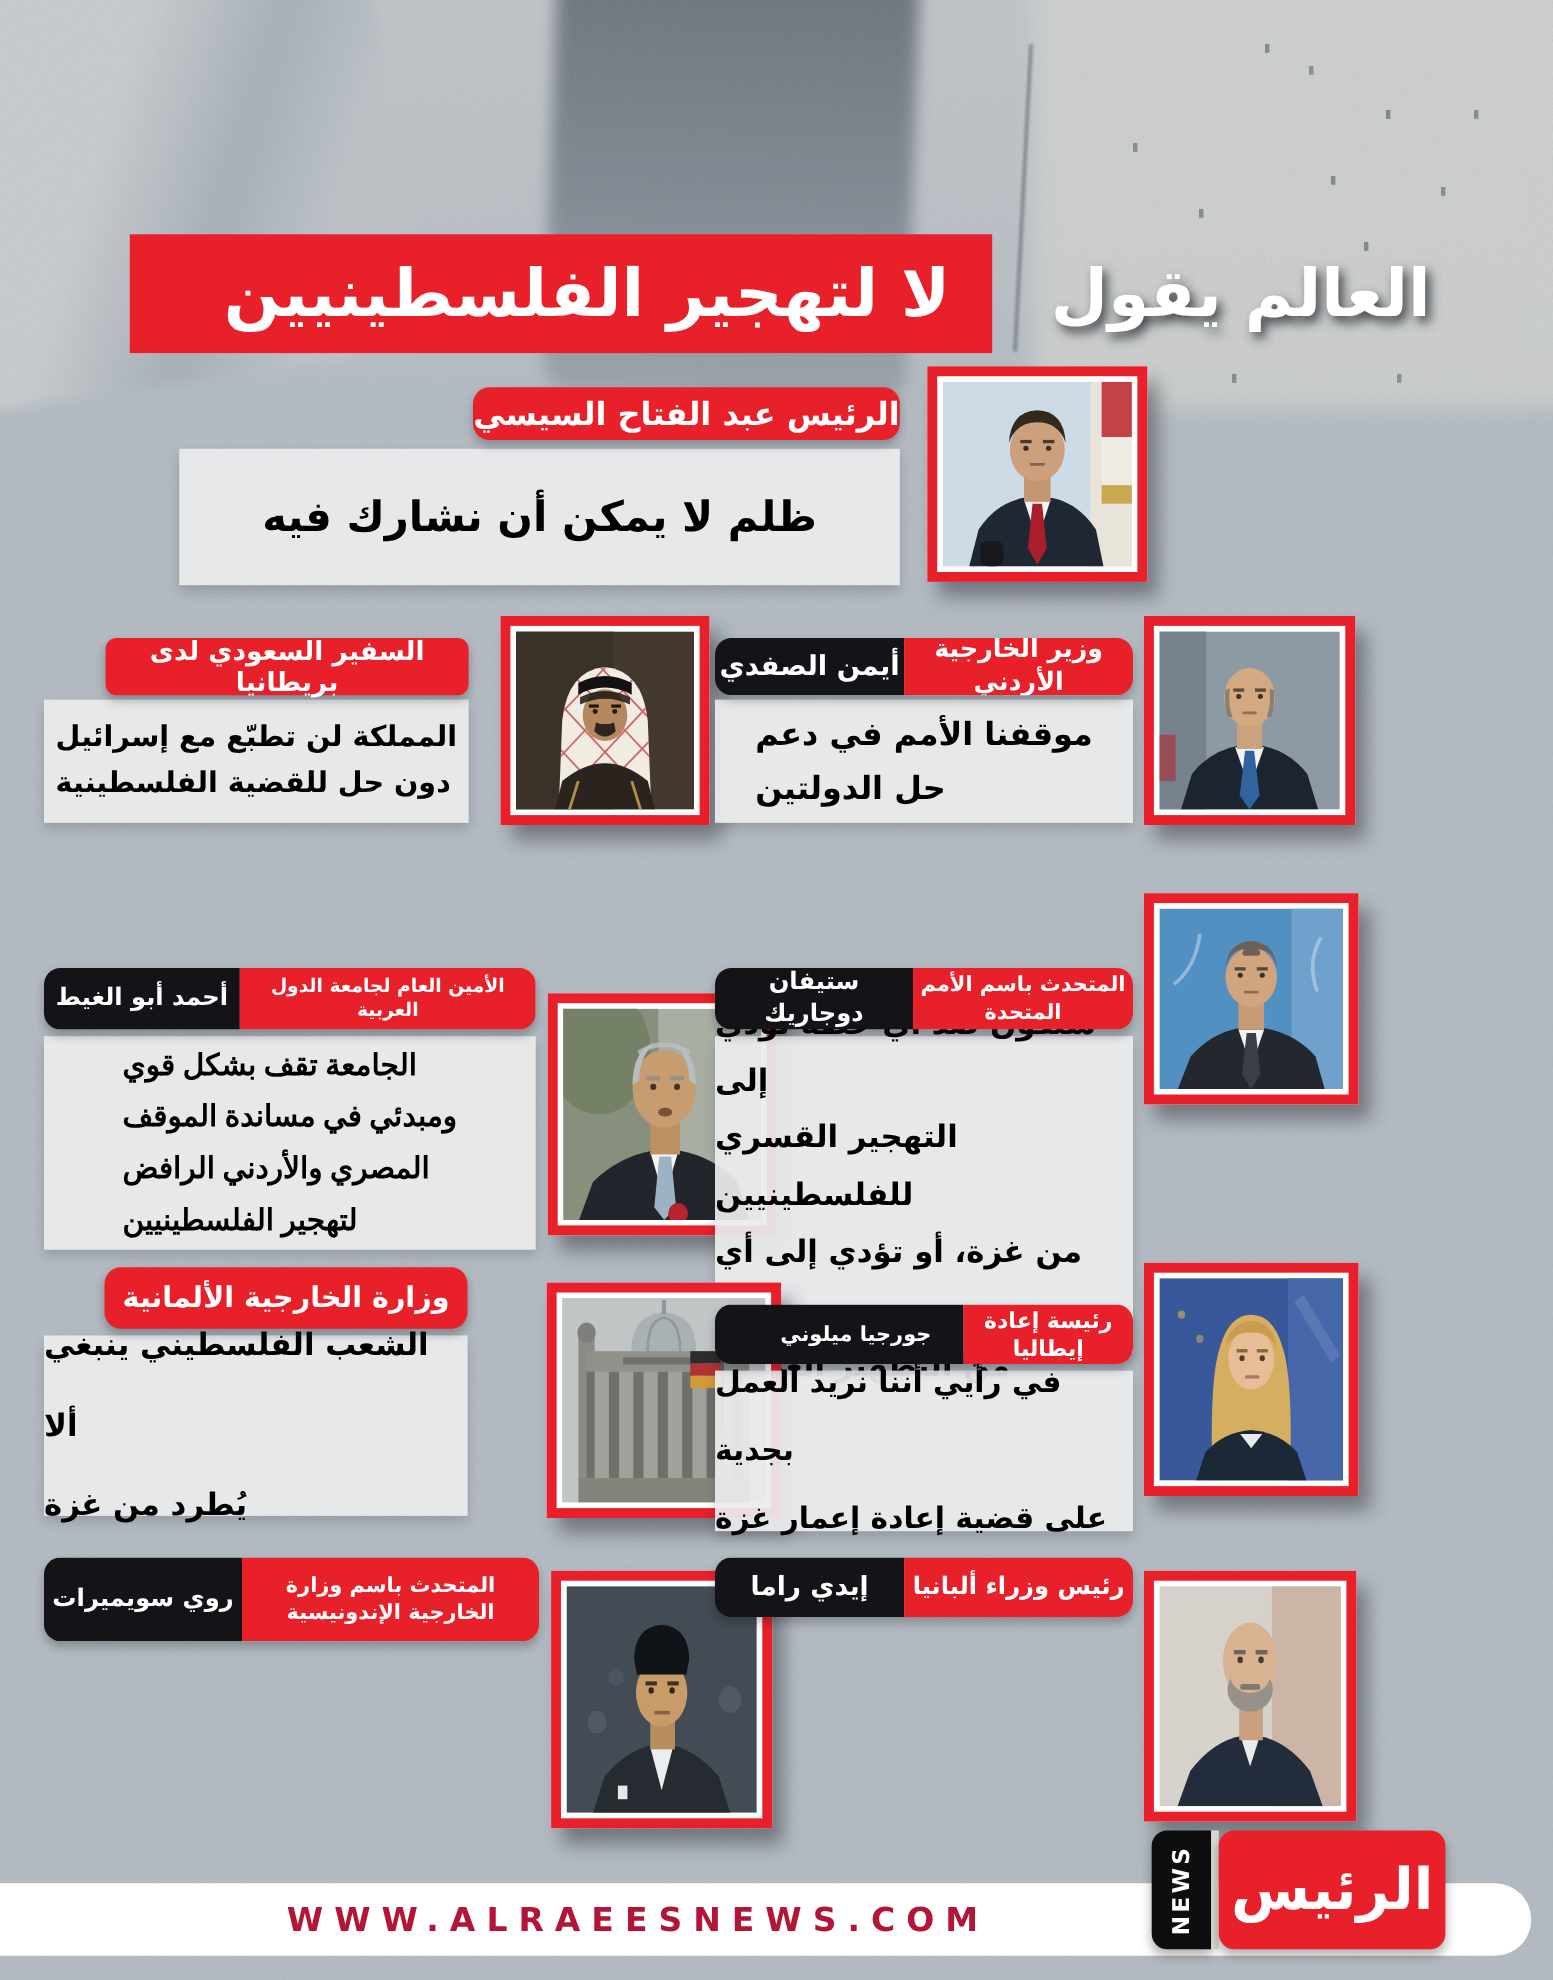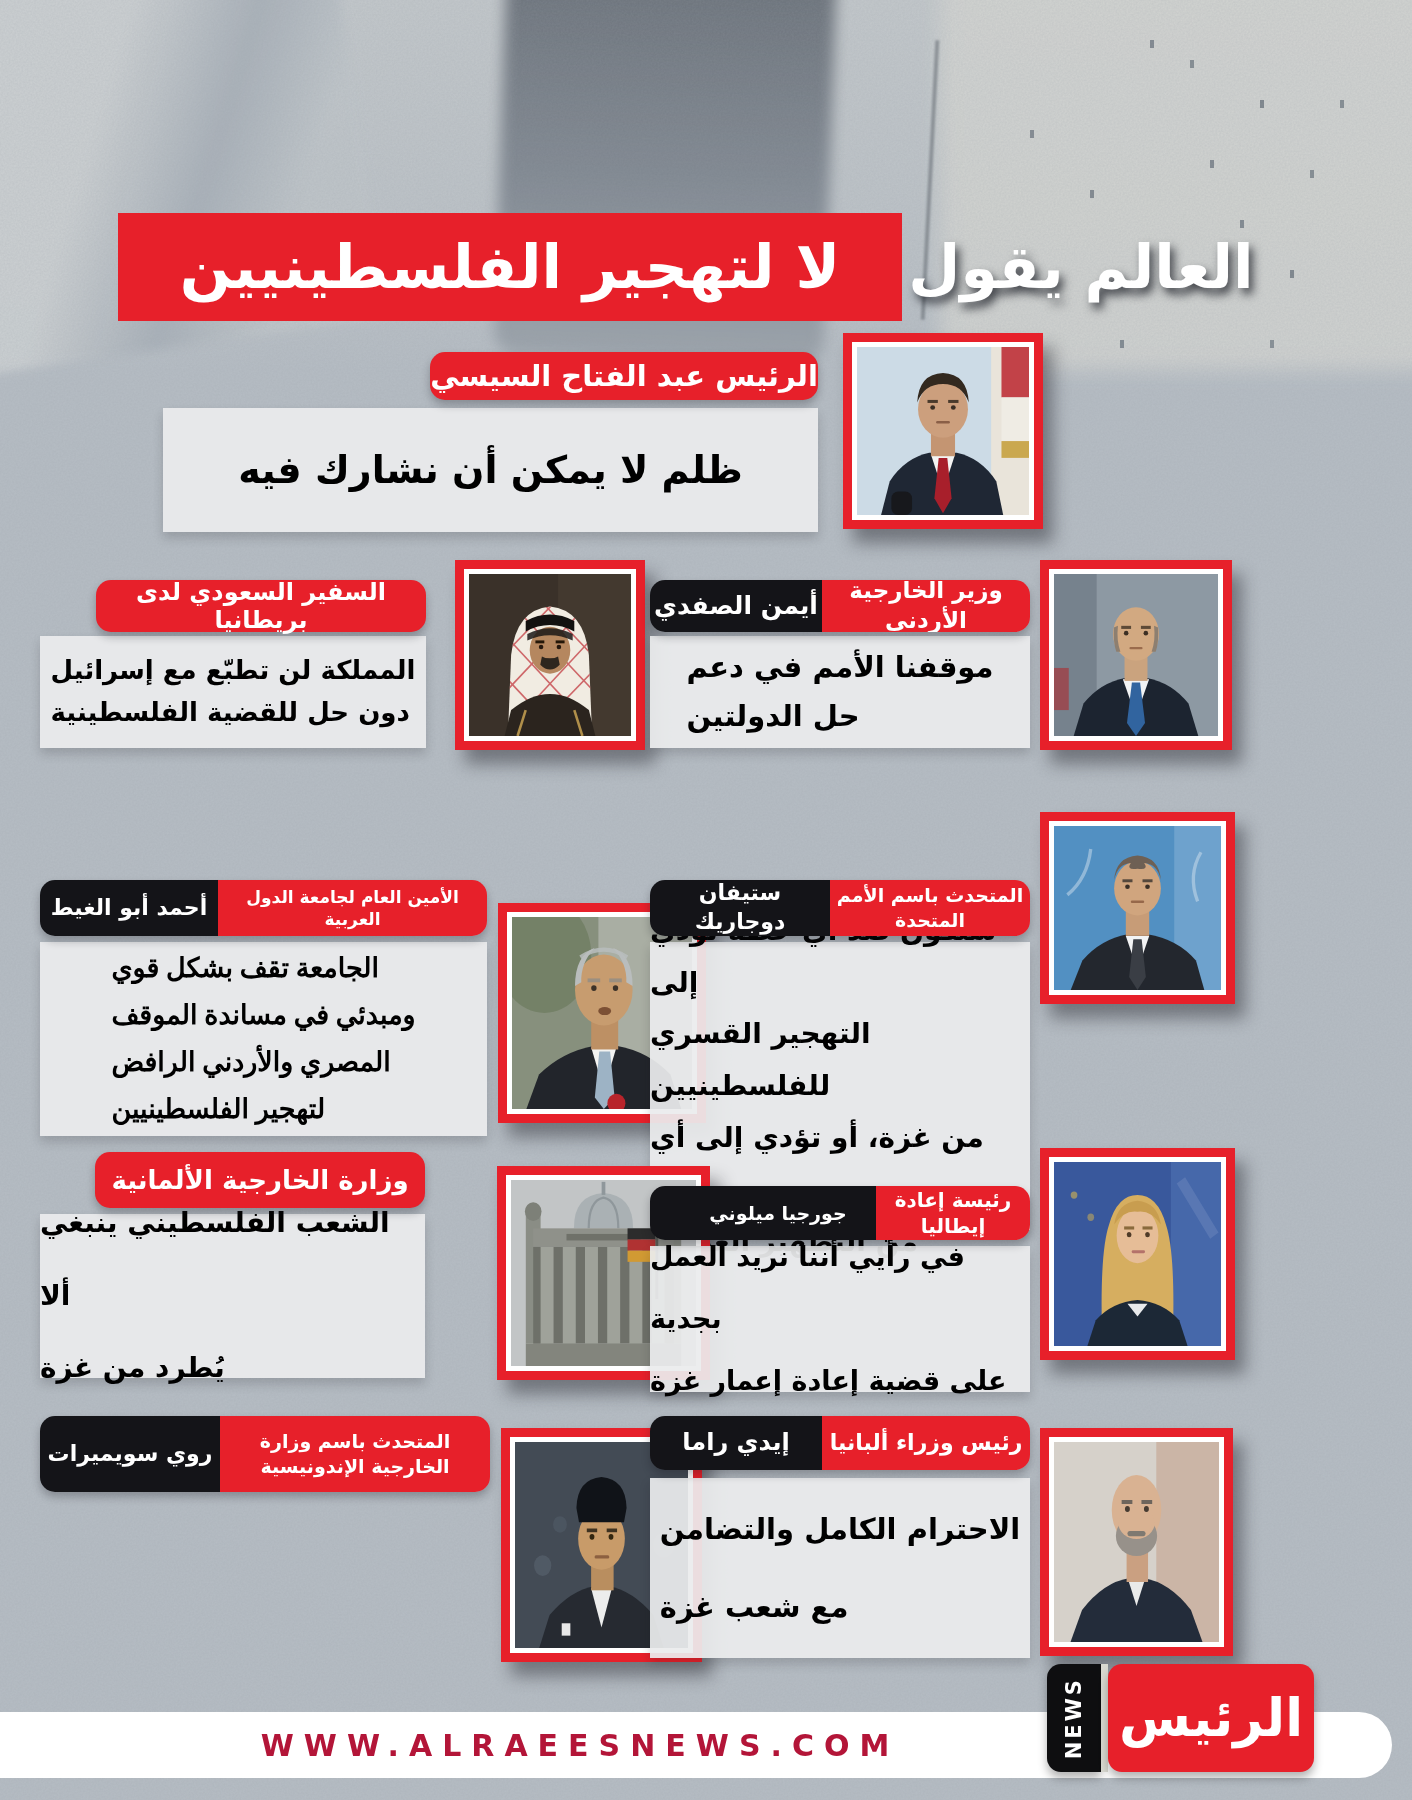--- a/index.html
+++ b/index.html
@@ -20,21 +20,21 @@
         transform:rotate(3deg);opacity:.6;filter:blur(1px);}
   .people-dots{position:absolute;left:1150px;top:40px;width:4px;height:8px;background:#55606c;opacity:.65;
     box-shadow:40px 20px 0 #5a6570,110px 60px 0 #4f5a66,160px 130px 0 #5a6570,90px 180px 0 #55616d,
       30px 240px 0 #5f6a75,140px 230px 0 #515c68,190px 60px 0 #5a6570,-60px 150px 0 #55606c,
       -120px 90px 0 #5a6470,-30px 300px 0 #55616d,120px 300px 0 #5f6a75,60px 120px 0 #55606c;}
   .noise{position:absolute;inset:0;width:100%;height:100%;opacity:.45;pointer-events:none;}
   
   :root{--red:#e7202a;--dark:#141418;--qbg:rgba(235,236,237,.93);}
   .title-box{position:absolute;left:118px;top:213px;width:784px;height:108px;background:var(--red);
              display:flex;align-items:center;justify-content:center;z-index:3;}
-  .title-box span,.title-lead{color:#fff;font-weight:bold;font-size:60px;direction:rtl;white-space:nowrap;}
+  .title-box span,.title-lead{color:#fff;font-weight:bold;font-size:60px;direction:rtl;white-space:nowrap;margin-left:47px;}
   .title-lead{position:absolute;left:896px;top:213px;width:370px;height:108px;display:flex;
               align-items:center;justify-content:center;z-index:3;
               text-shadow:4px 6px 10px rgba(22,24,32,.75);}
   .pill{position:absolute;background:var(--red);color:#fff;font-weight:bold;display:flex;z-index:3;
         align-items:center;justify-content:center;border-radius:15px;direction:rtl;text-align:center;
         box-shadow:0 5px 9px rgba(20,20,30,.28);}
   .combo{position:absolute;display:flex;border-radius:15px;overflow:hidden;z-index:3;
          box-shadow:0 5px 9px rgba(20,20,30,.28);}
   .combo .part{display:flex;align-items:center;justify-content:center;color:#fff;font-weight:bold;
                direction:rtl;text-align:center;line-height:1.3;}
@@ -43,21 +43,21 @@
   .quote{position:absolute;background:var(--qbg);color:#000000;font-weight:bold;display:flex;z-index:2;
          align-items:center;justify-content:center;text-align:left;white-space:pre-line;direction:rtl;
          box-shadow:0 6px 10px rgba(20,20,30,.18);}
   .frame{position:absolute;box-sizing:border-box;border:9px solid var(--red);background:#fff;
          padding:5px;box-shadow:10px 14px 16px rgba(25,25,32,.42);z-index:2;}
   .frame svg{display:block;width:100%;height:100%;}
   
   .lb-sisi{left:430px;top:352px;width:388px;height:48px;font-size:29px;}
   .qt-sisi{left:163px;top:408px;width:655px;height:124px;font-size:38px;}
   .ph-sisi{left:843px;top:333px;width:200px;height:196px;}
-  .lb-saudi{left:96px;top:580px;width:330px;height:52px;font-size:24px;}
+  .lb-saudi{left:96px;top:580px;width:330px;height:52px;font-size:24px;border-radius:10px;}
   .qt-saudi{left:40px;top:636px;width:386px;height:112px;font-size:26px;line-height:1.6;}
   .ph-saudi{left:455px;top:560px;width:190px;height:190px;}
   .lb-jordan{left:650px;top:580px;width:380px;height:52px;}
   .lb-jordan .name{width:172px;font-size:25px;}
   .lb-jordan .role{font-size:23px;}
   .qt-jordan{left:650px;top:636px;width:380px;height:112px;font-size:29px;line-height:1.7;}
   .ph-jordan{left:1040px;top:560px;width:192px;height:190px;}
   .lb-al{left:40px;top:880px;width:447px;height:56px;}
   .lb-al .name{width:178px;font-size:22px;}
   .lb-al .role{font-size:17px;}
@@ -348,22 +348,20 @@
         <circle cx="55.5" cy="46" r="1.4" fill="#33260f"></circle>
       <rect x="46" y="55" width="8.5" height="1.6" rx=".8" fill="#8c6040"></rect>
       <rect x="27" y="88" width="5" height="6" fill="#e8e8e8"></rect>
     </svg>
   </div>
 
   <div class="combo lb-alb">
     <div class="part name">إيدي راما</div>
     <div class="part role">رئيس وزراء ألبانيا</div>
   </div>
-  <div class="quote qt-alb">الاحترام الكامل والتضامن
-مع شعب غزة</div>
   <div class="frame ph-alb">
     <svg viewBox="0 0 100 100" preserveAspectRatio="none">
       <rect width="100" height="100" fill="#d6d1ca"></rect>
         <rect x="62" width="38" height="100" fill="#cbb5a6"></rect>
       <path d="M10 100 L17 84 Q30 70 46 68 L54 68 Q70 70 83 84 L90 100 Z" fill="#232c3a"></path>
       <path d="M45 69 L50 82 L55 69 Z" fill="#e9eaea"></path>
       <rect x="44" y="48" width="13" height="22" fill="#caa081"></rect>
       <ellipse cx="50" cy="34" rx="15" ry="17.5" fill="#d9b292"></ellipse>
       <ellipse cx="50" cy="47" rx="12.5" ry="10" fill="#97918a"></ellipse>
       <ellipse cx="50" cy="40.5" rx="11" ry="8" fill="#d9b292"></ellipse>

